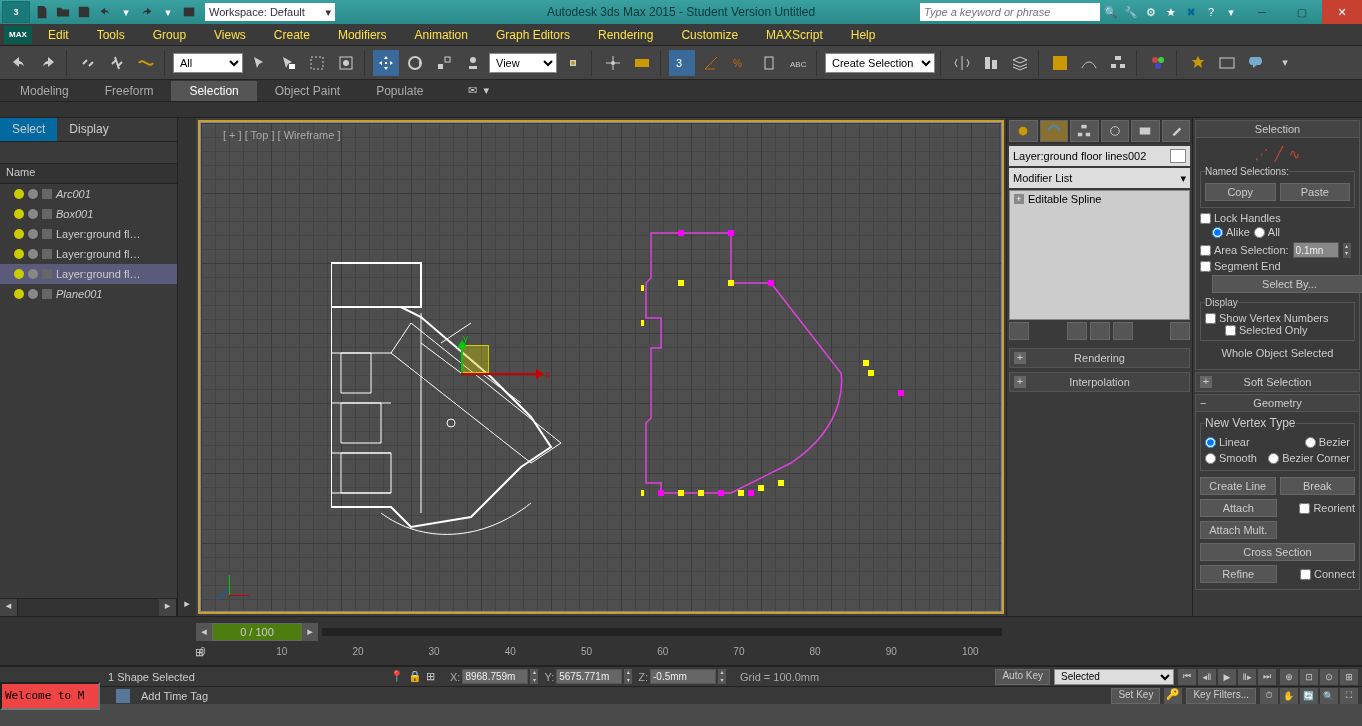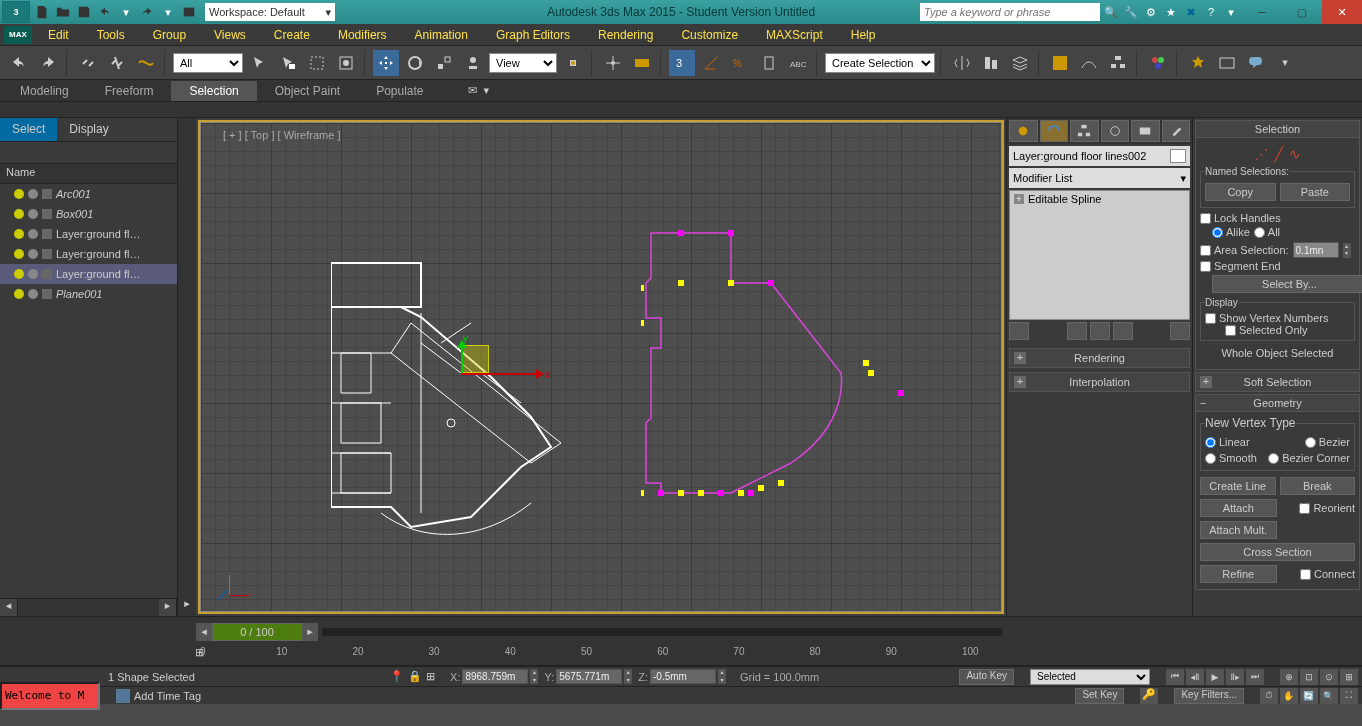--- a/index.html
+++ b/index.html
@@ -104,29 +104,29 @@
 .statusbar{height:20px;background:#383838;display:flex;align-items:center;font-size:11px;border-top:1px solid #222}
 .sb-left{width:100px;border-right:1px solid #222;padding:0 4px;background:#4a4a4a}
 .sb-status{width:290px;padding:0 8px}
 .sb-coords{flex:1;display:flex;align-items:center;gap:6px;padding:0 6px}
 .sb-coord{display:flex;align-items:center;gap:2px}
 .sb-coord .lbl{color:#aaa}
 .sb-coord input{width:66px;height:15px;background:#666;border:1px solid #555;color:#eee;font-size:10px;padding:0 2px}
 .sb-spinner{width:8px;height:15px;background:#555;display:flex;flex-direction:column}
 .sb-spinner div{flex:1;font-size:6px;text-align:center;line-height:6px;cursor:pointer}
 .sb-grid{padding:0 8px;color:#aaa}
-.sb-right{display:flex;align-items:flex-end;gap:16px;padding:0 4px}
+.sb-right{display:flex;align-items:flex-end;gap:4px;padding:0 4px}
 .sb-keybtn{height:16px;padding:0 6px;background:#555;font-size:10px;border:1px solid #666;cursor:pointer}
 .sb-combo{width:120px;height:16px;background:#ddd;color:#000;font-size:10px;padding:0 2px;border:1px solid #888}
 .sb-icons{display:flex;gap:2px}
 .sb-icons .sbi{width:18px;height:16px;background:#555;cursor:pointer;display:flex;align-items:center;justify-content:center;font-size:9px}
 .bottombar{height:18px;background:#383838;display:flex;align-items:center;font-size:11px;border-top:1px solid #222}
 .welcome{width:100px;height:28px;background:#ef4444;color:#000;font-family:monospace;font-size:11px;padding:1px 3px}
 .hint{flex:1;padding:0 8px;color:#999}
-.timetag{display:flex;align-items:center;gap:4px;padding:0 6px}
+.timetag{display:flex;align-items:center;gap:11px;padding:0 6px}
 .timetag .tt-icon{width:14px;height:14px;background:#579;cursor:pointer}
 .tl-tick{position:absolute;font-size:10px;color:#aaa}
 .scene-pager{height:18px;display:flex;border-top:1px solid #222}
 .scene-pager .pg{width:18px;background:#444;text-align:center;border-right:1px solid #222;cursor:pointer}
 .scene-pager .track{flex:1;background:#333}
 </style>
 </head>
 <body>
 
 <div class="titlebar">

